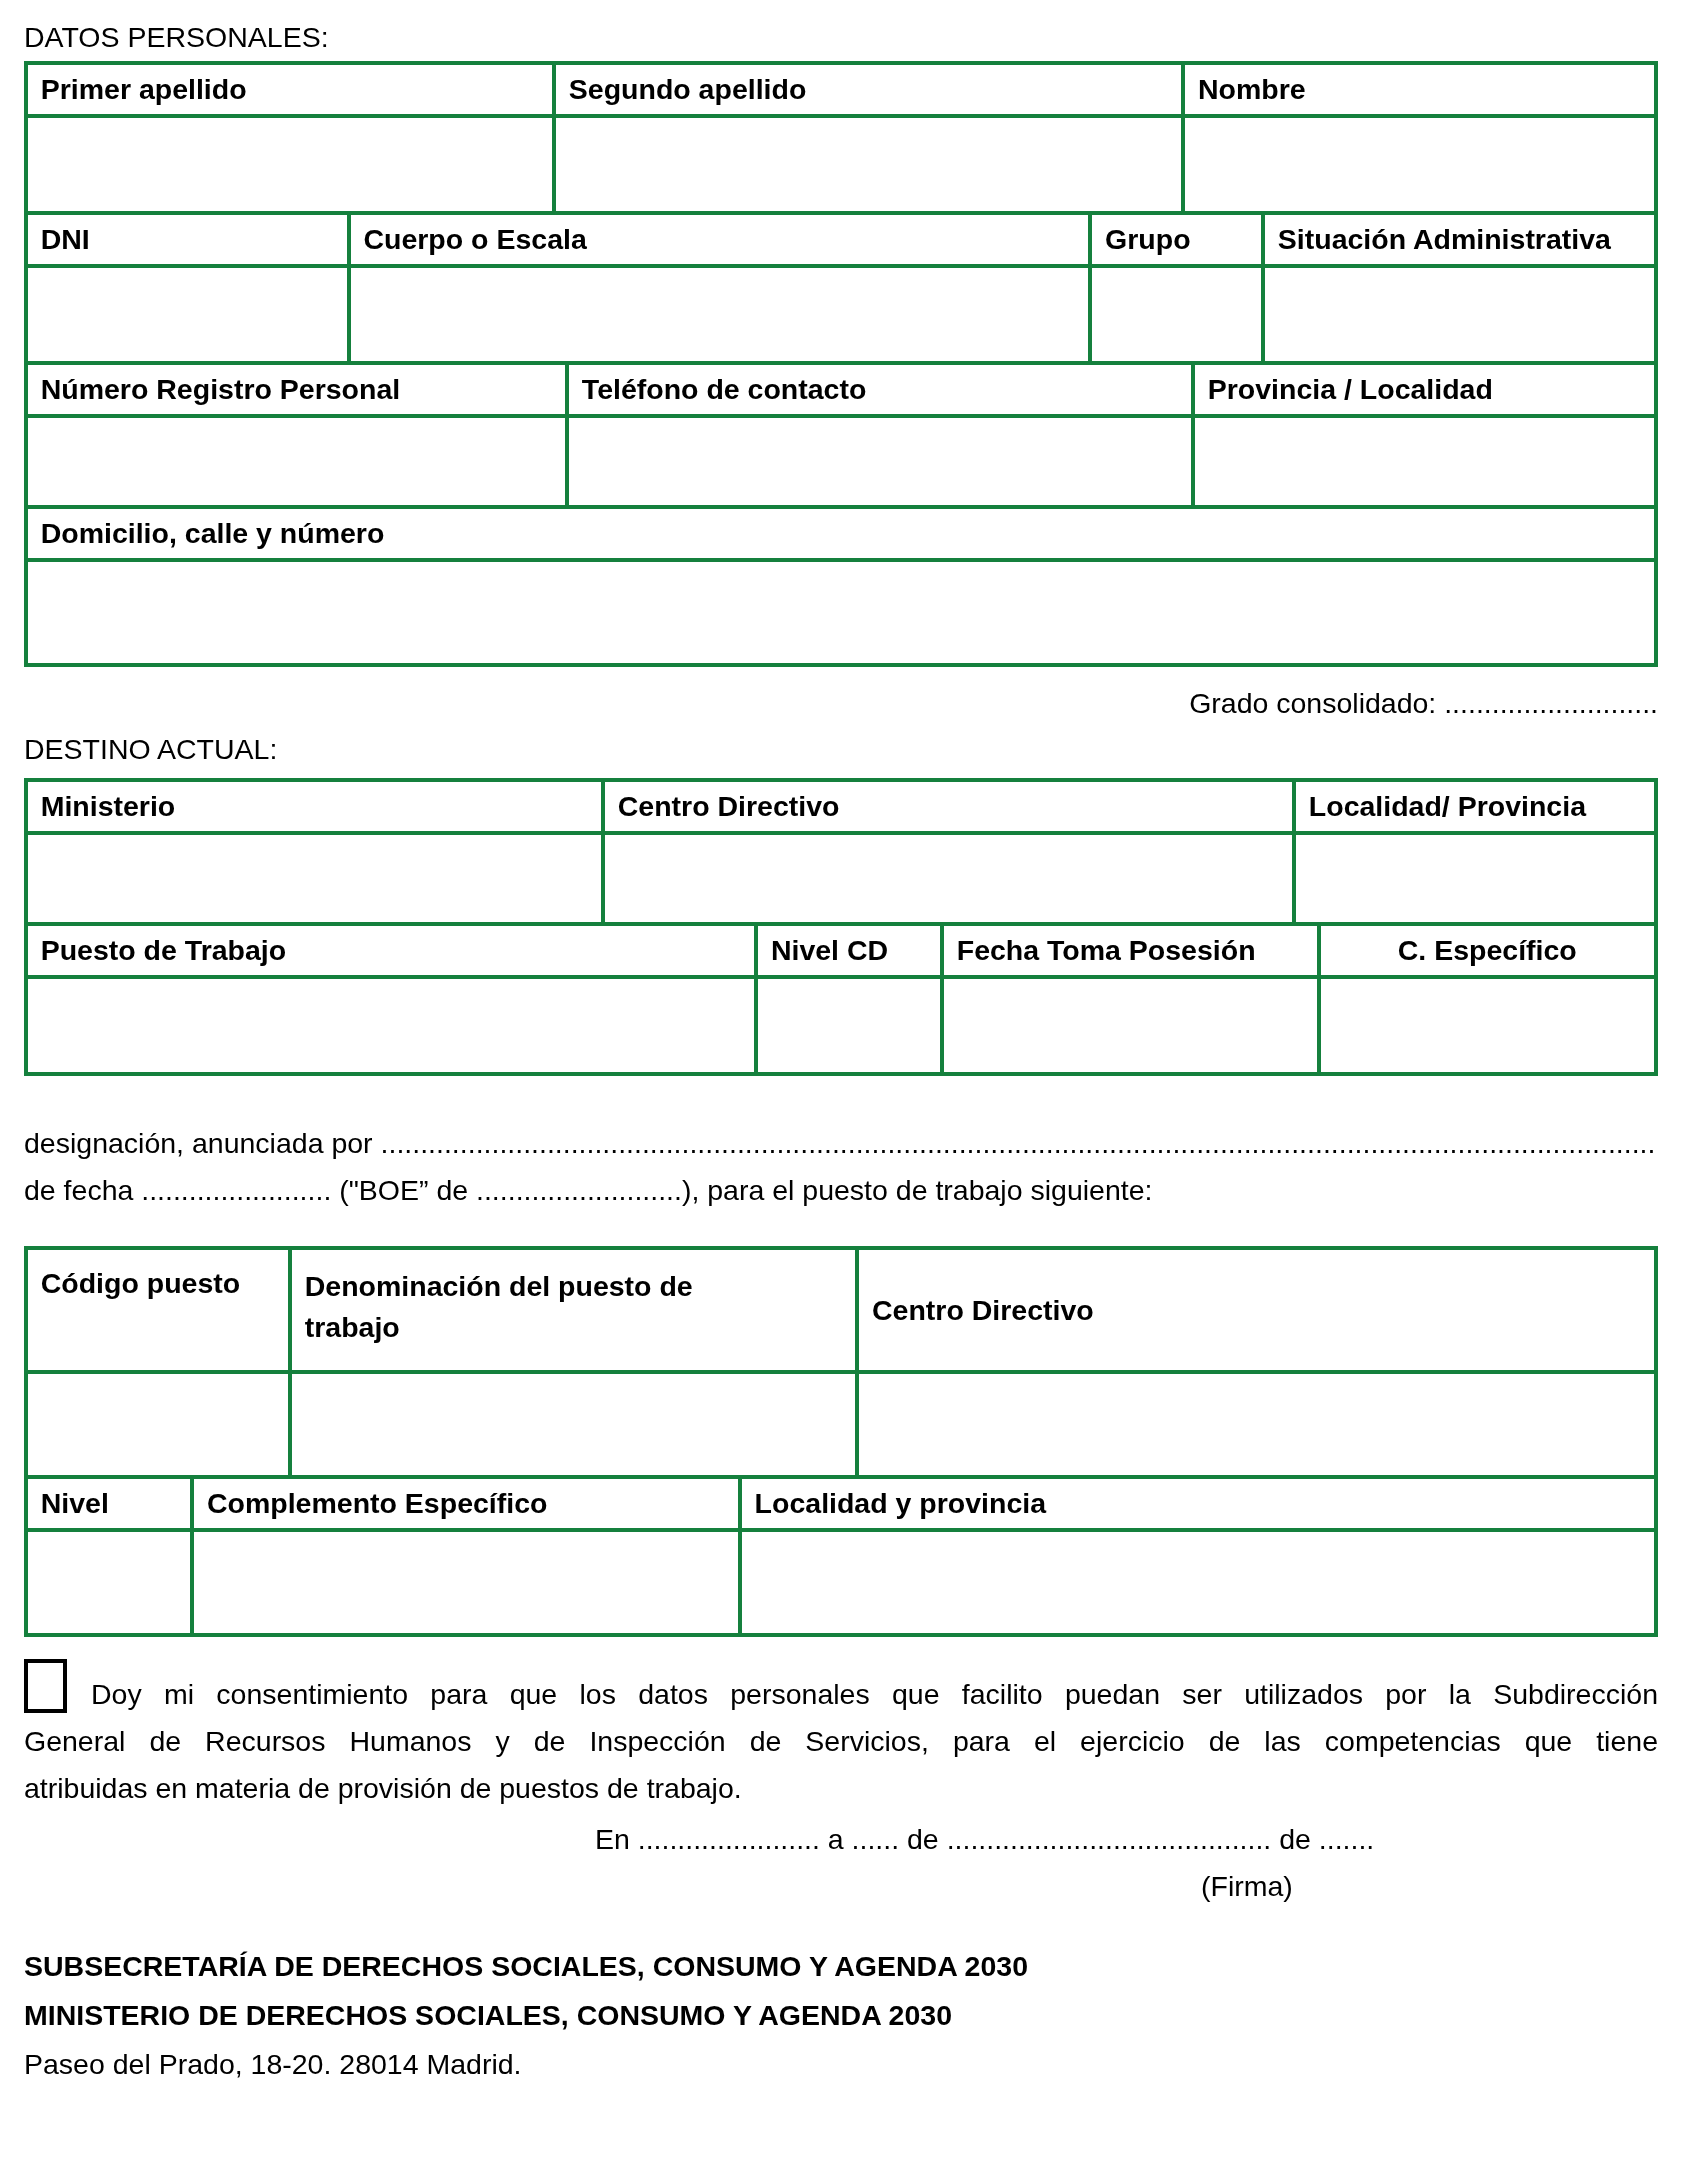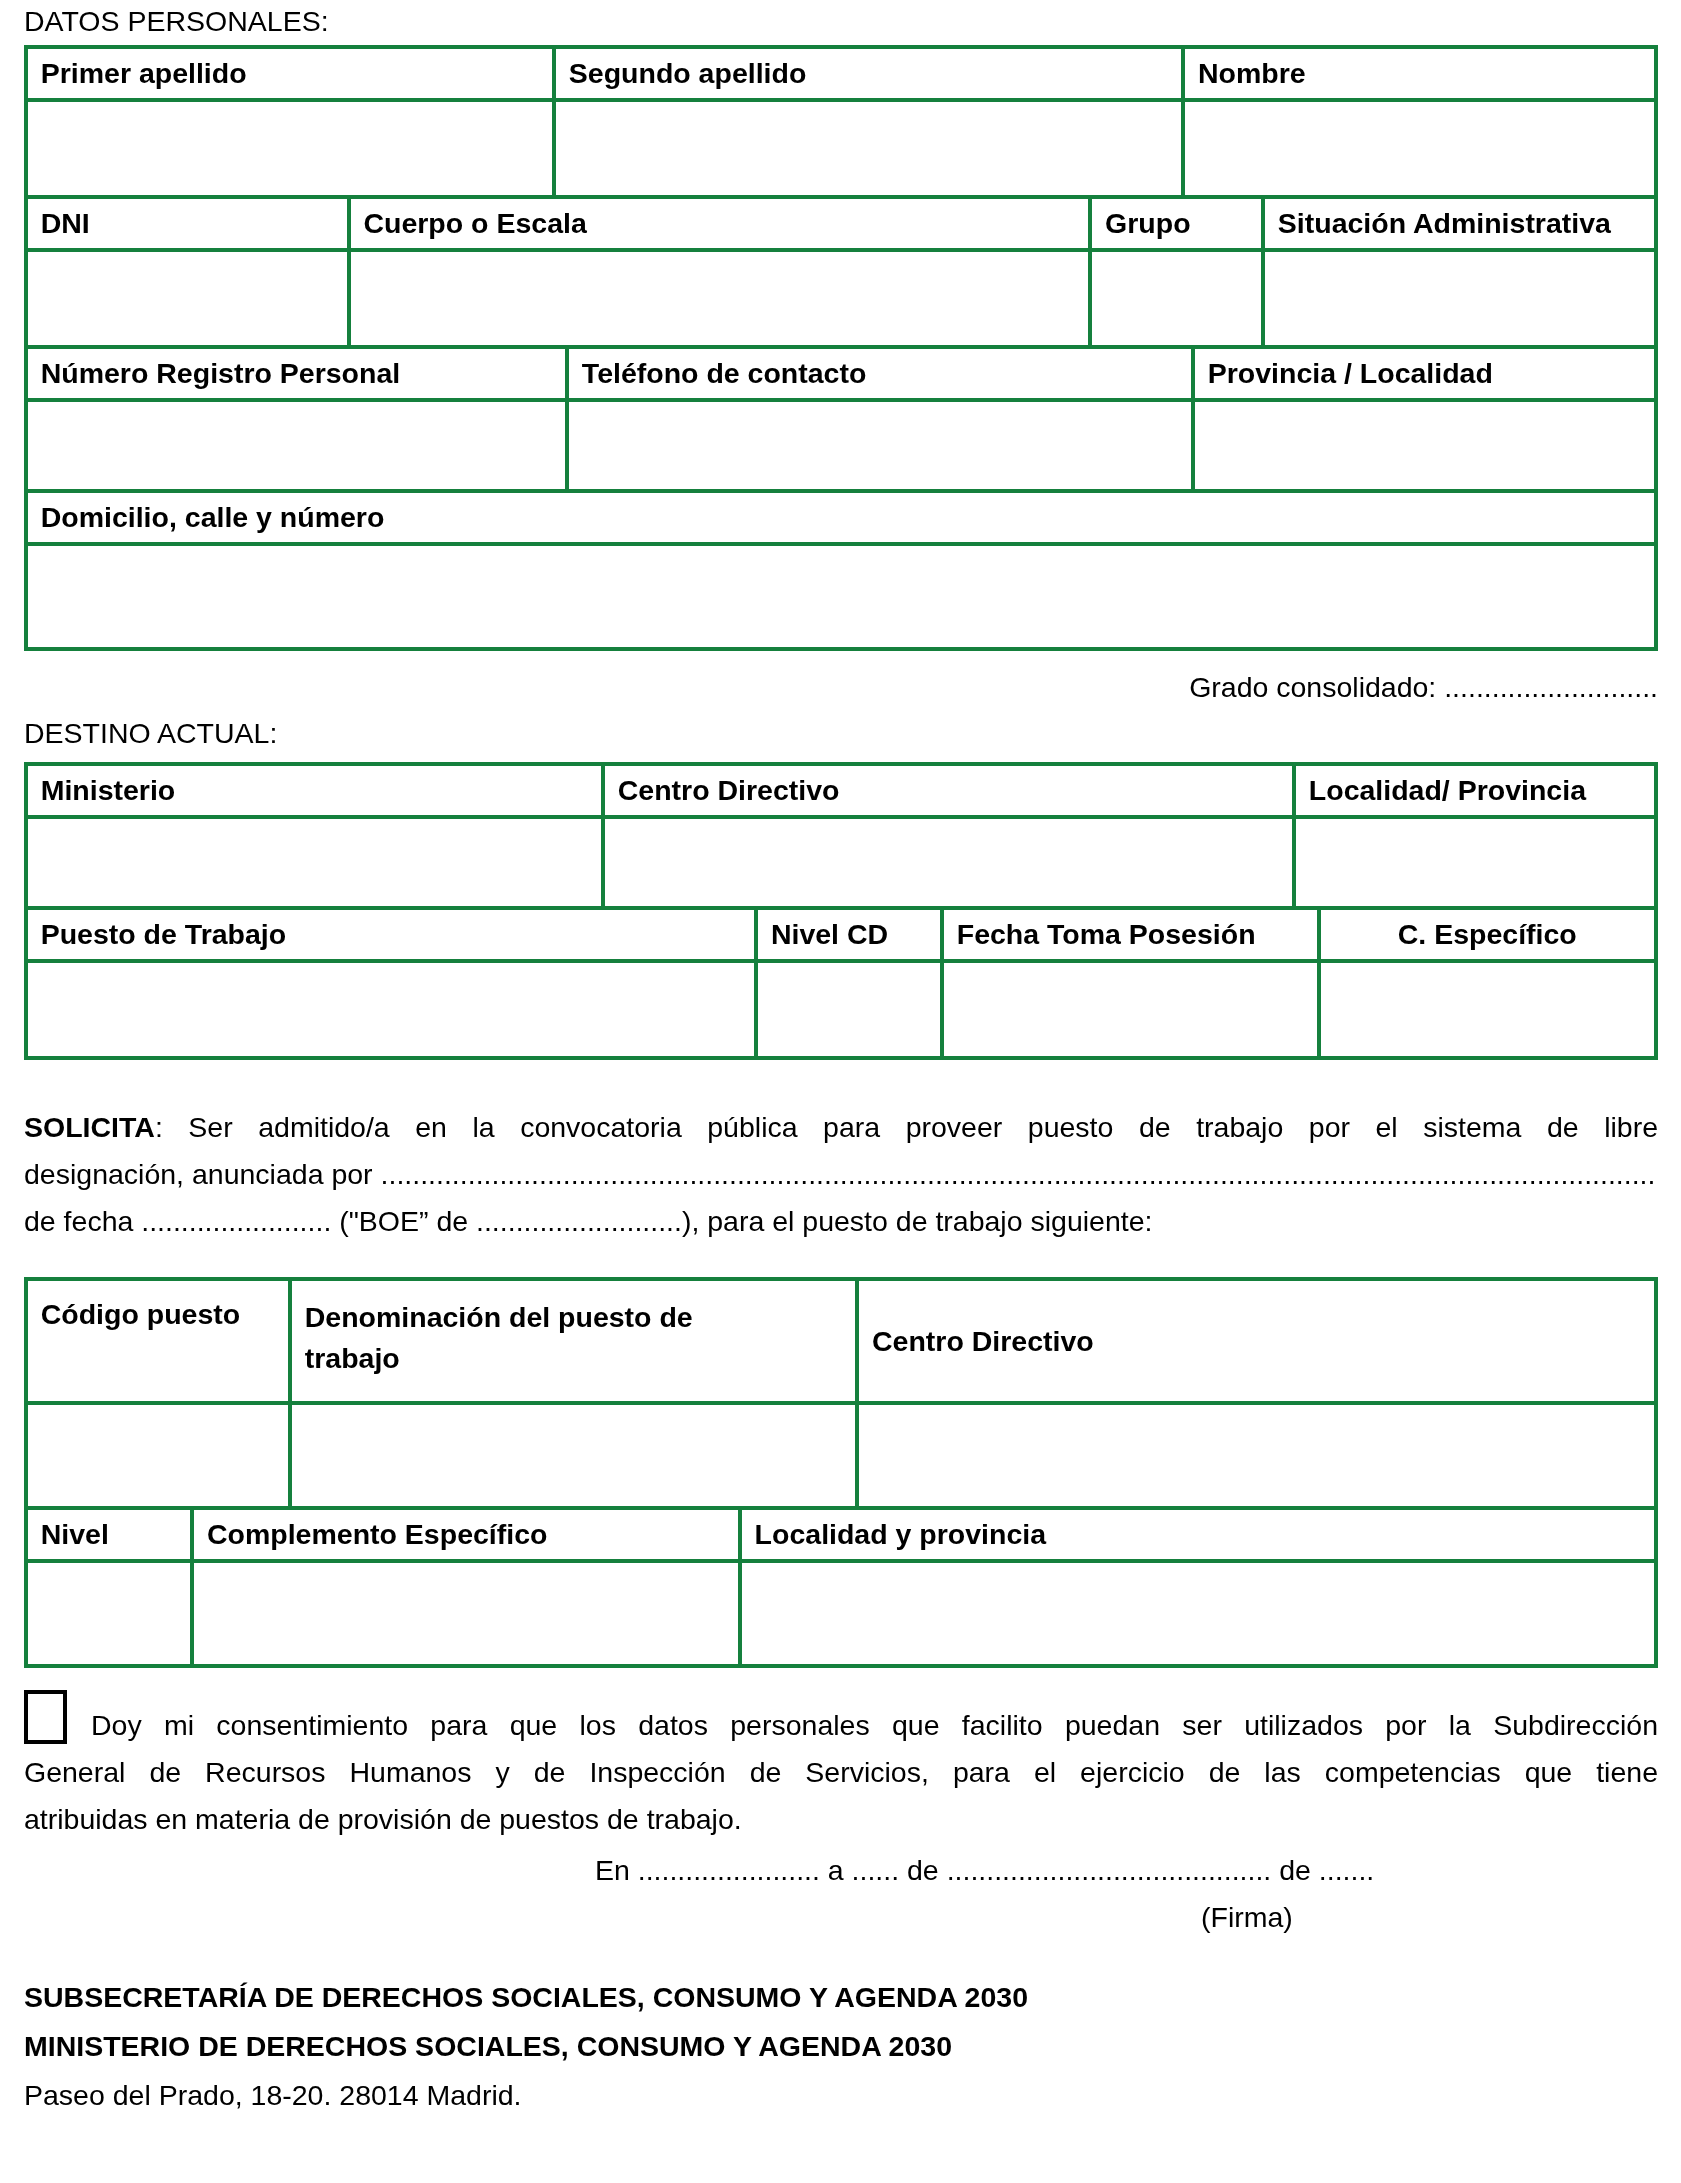--- a/index.html
+++ b/index.html
@@ -1,19 +1,19 @@
 <!DOCTYPE html>
 <html style="font-size:12.7px"><head>
 <meta charset="utf-8">
 <style>
   html,body{margin:0;padding:0;background:#e8e8e8;}
   .page{
     width:1682px;height:2183px;box-sizing:border-box;
     margin:0 auto;background:#ffffff;color:#000;
-    padding:4px 24px 0 24px;
+    padding:20px 24px 0 24px;
     font-family:"Liberation Sans",sans-serif;
     font-size:28.5px;line-height:35px;
     overflow:hidden;position:relative;
   }
   .section-heading{line-height:35px;margin:0 0 6.3px 0;font-weight:normal;}
   table{border-collapse:collapse;width:100%;table-layout:fixed;}
   table.stack{margin-top:-4px;}
   td{border:4px solid #15803d;padding:0 12.7px;vertical-align:middle;overflow:hidden;font-weight:bold;}
   tr.label-row td{height:49px;}
   tr.field-row td{height:93px;}
@@ -168,21 +168,20 @@
     <tr class="field-row">
       <td></td>
       <td></td>
       <td></td>
       <td></td>
     </tr>
   </tbody>
     </table>
 
   <div class="solicita-block">
-    <div class="jline"><span class="bold">SOLICITA</span><span>: Ser admitido/a en la convocatoria pública para proveer puesto de trabajo por el sistema de libre</span></div>
     <div class="flexline">
       <span>designación, anunciada por</span>
       <span class="dotfill">................................................................................................................................................................................</span>
     </div>
     <div class="lline">de fecha ........................ ("BOE” de ..........................), para el puesto de trabajo siguiente:</div>
   </div>
 
   <div class="puesto-block">
     <table>
       <colgroup>

